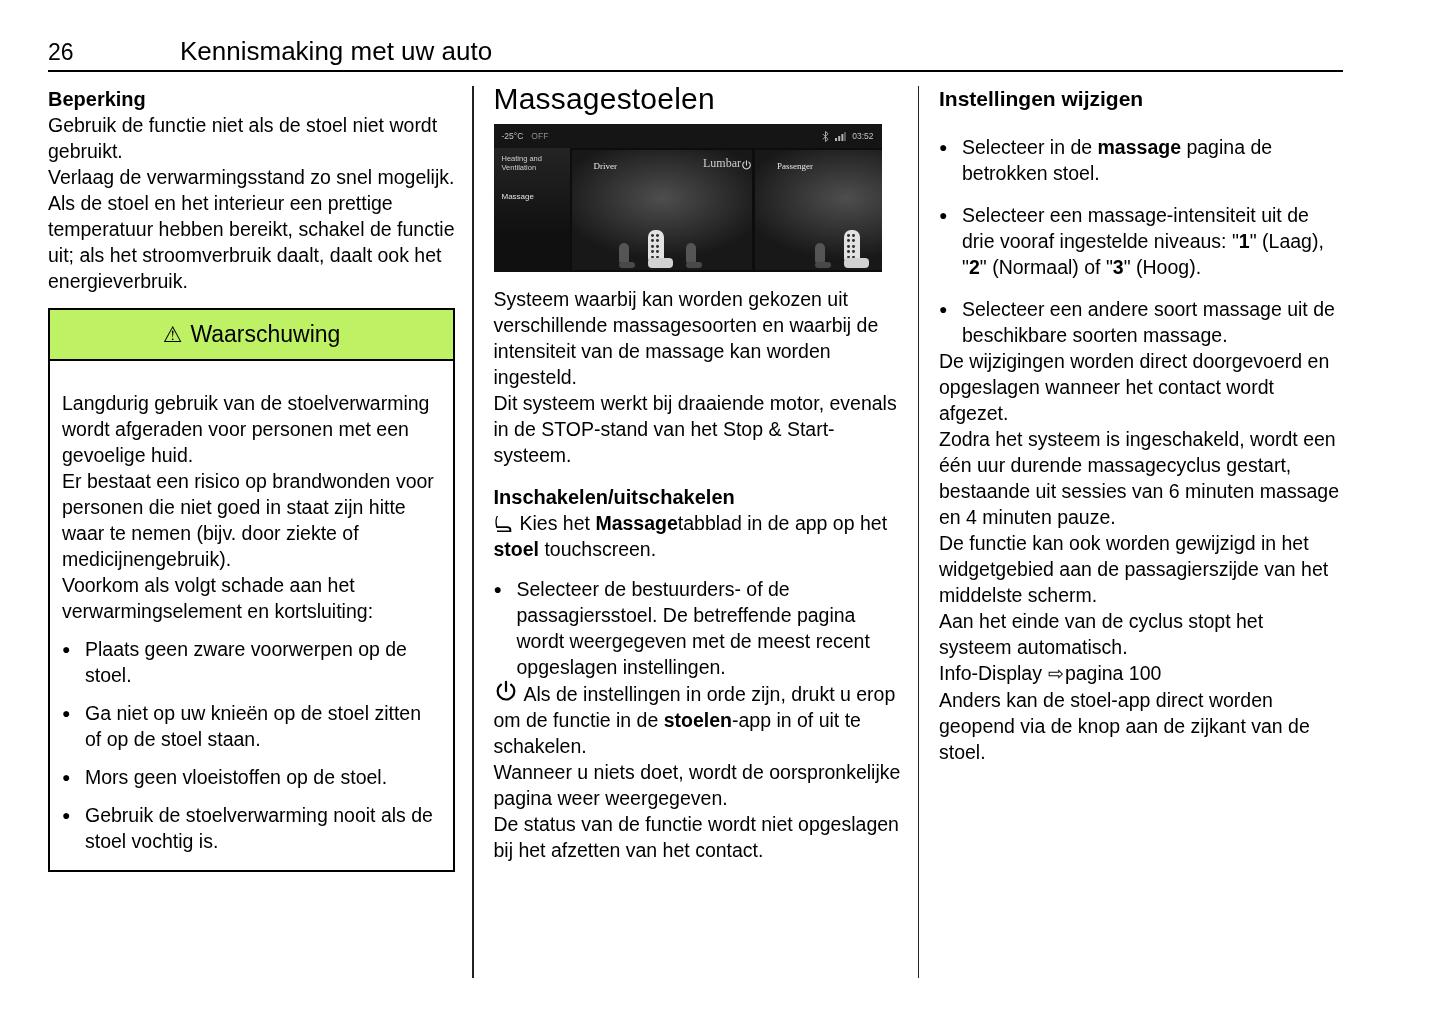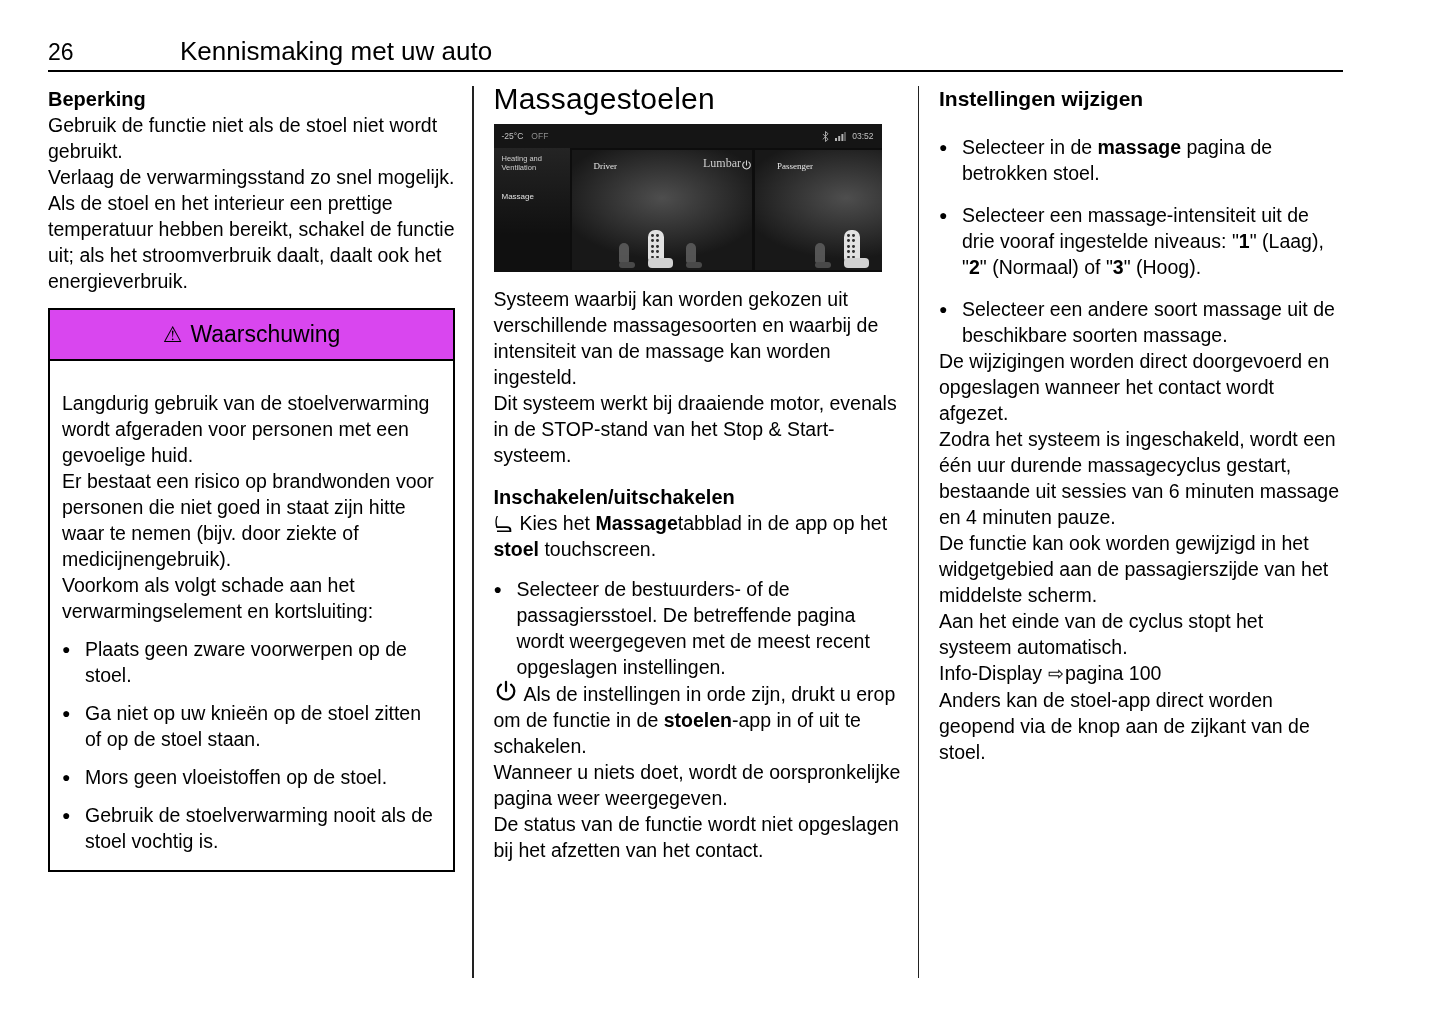--- a/index.html
+++ b/index.html
@@ -25,21 +25,21 @@
   .col1 { width:407px; }
   .col2 { width:407px; }
   .col3 { width:402px; }
   .vline { width:1.5px; background:#222; margin-left:17px; margin-right:20px; }
 
   .subhead { font-size:20px; font-weight:bold; }
   .h-large { font-size:30px; font-weight:normal; margin-bottom:12px; letter-spacing:.2px; }
 
   
   .warnbox { border:2px solid #000; margin-top:14px; }
-  .warnbox-header { background:#d946ef; border-bottom:2px solid #000; text-align:center;
+  .warnbox-header { background:#bef264; border-bottom:2px solid #000; text-align:center;
                     font-size:23px; padding:11px 0; }
   .warn-icon { font-size:22px; margin-right:8px; }
   .warnbox-body { padding:10px 12px 16px 12px;margin-top:19px; }
 
   .bullet-row { display:flex; margin-top:12px; }
   .bullet-glyph { flex:none; width:23px; font-size:14px; line-height:26px; }
   .bullet-text { flex:1; }
 
   .mt14 { margin-top:14px; }
   .mt16 { margin-top:16px; }

